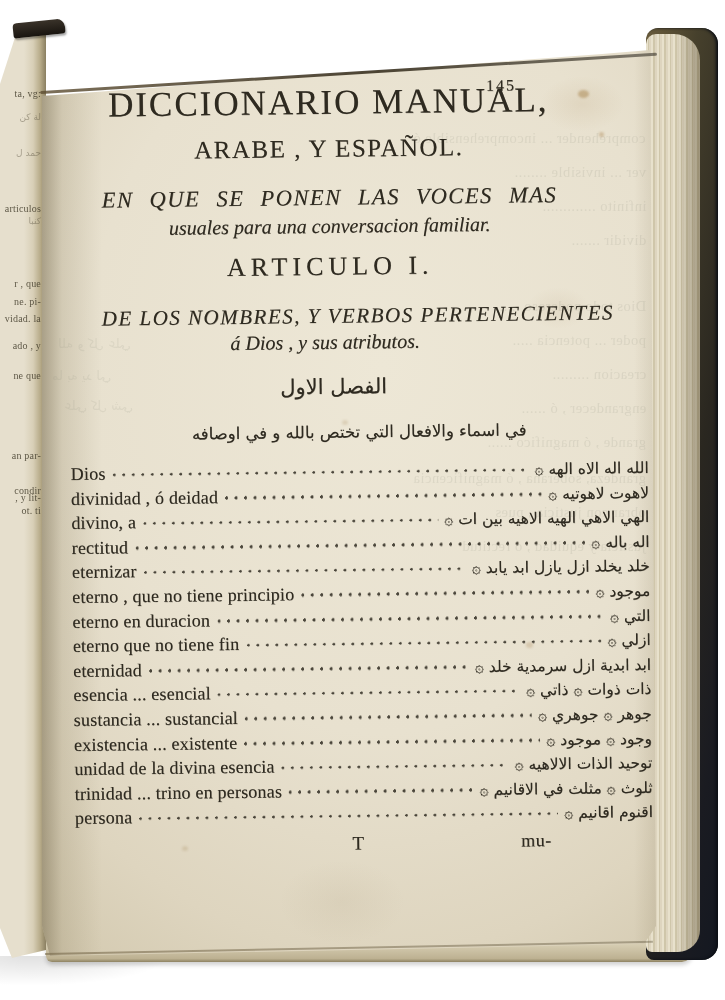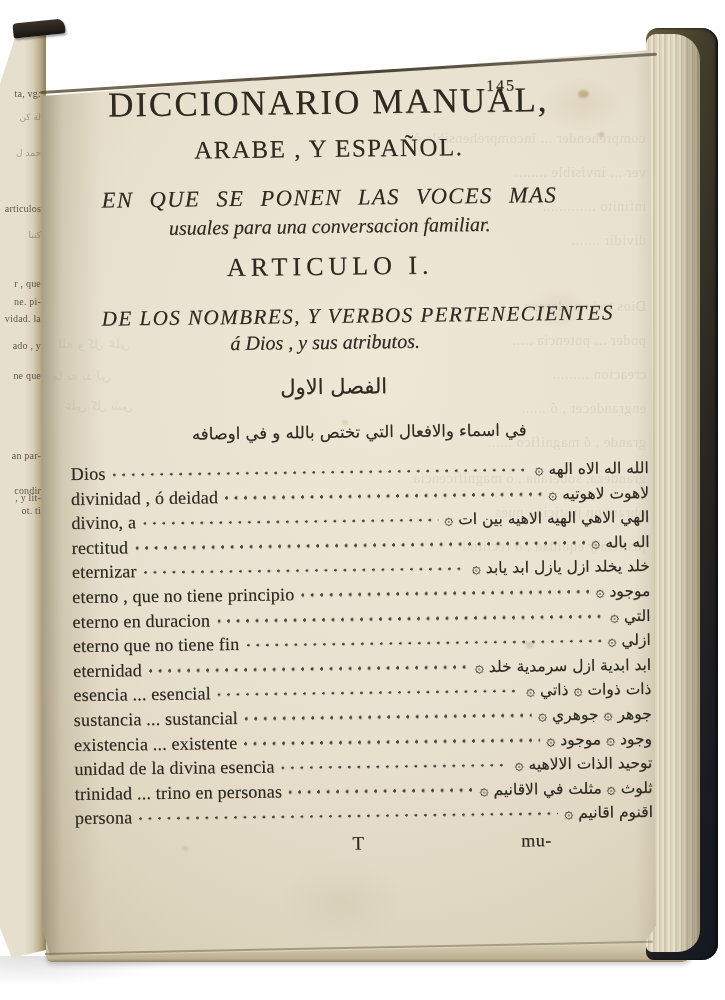--- a/index.html
+++ b/index.html
@@ -105,21 +105,21 @@
 
   <div class="fore-edge">
     <div class="fore-edge-pages"></div>
   </div>
 
   <div class="left-strip" id="spine">
       <span class="frag" style="top: 68px;">ta, vg:</span>
       <span class="frag ar" style="top: 92px;">لة كن</span>
       <span class="frag ar" style="top: 128px;">حمد ل</span>
       <span class="frag" style="top: 183px;">articulos</span>
-      <span class="frag ar" style="top: 210px; margin-left: 24px;">كنبا</span>
+      <span class="frag ar" style="top: 196px; margin-left: 24px;">كنبا</span>
       <span class="frag" style="top: 258px;">r , que</span>
       <span class="frag" style="top: 276px;">ne. pi-</span>
       <span class="frag" style="top: 293px;">vidad. la</span>
       <span class="frag" style="top: 320px;">ado , y</span>
       <span class="frag" style="top: 350px; font-family: Liberation Serif, serif;">ne que</span>
       <span class="frag" style="top: 430px;">an par-</span>
       <span class="frag" style="top: 472px;">, y lit-</span>
       <span class="frag" style="top: 465px; margin-left: 12px;">condir</span>
       <span class="frag" style="top: 485px;">ot. ti</span>
     </div>

